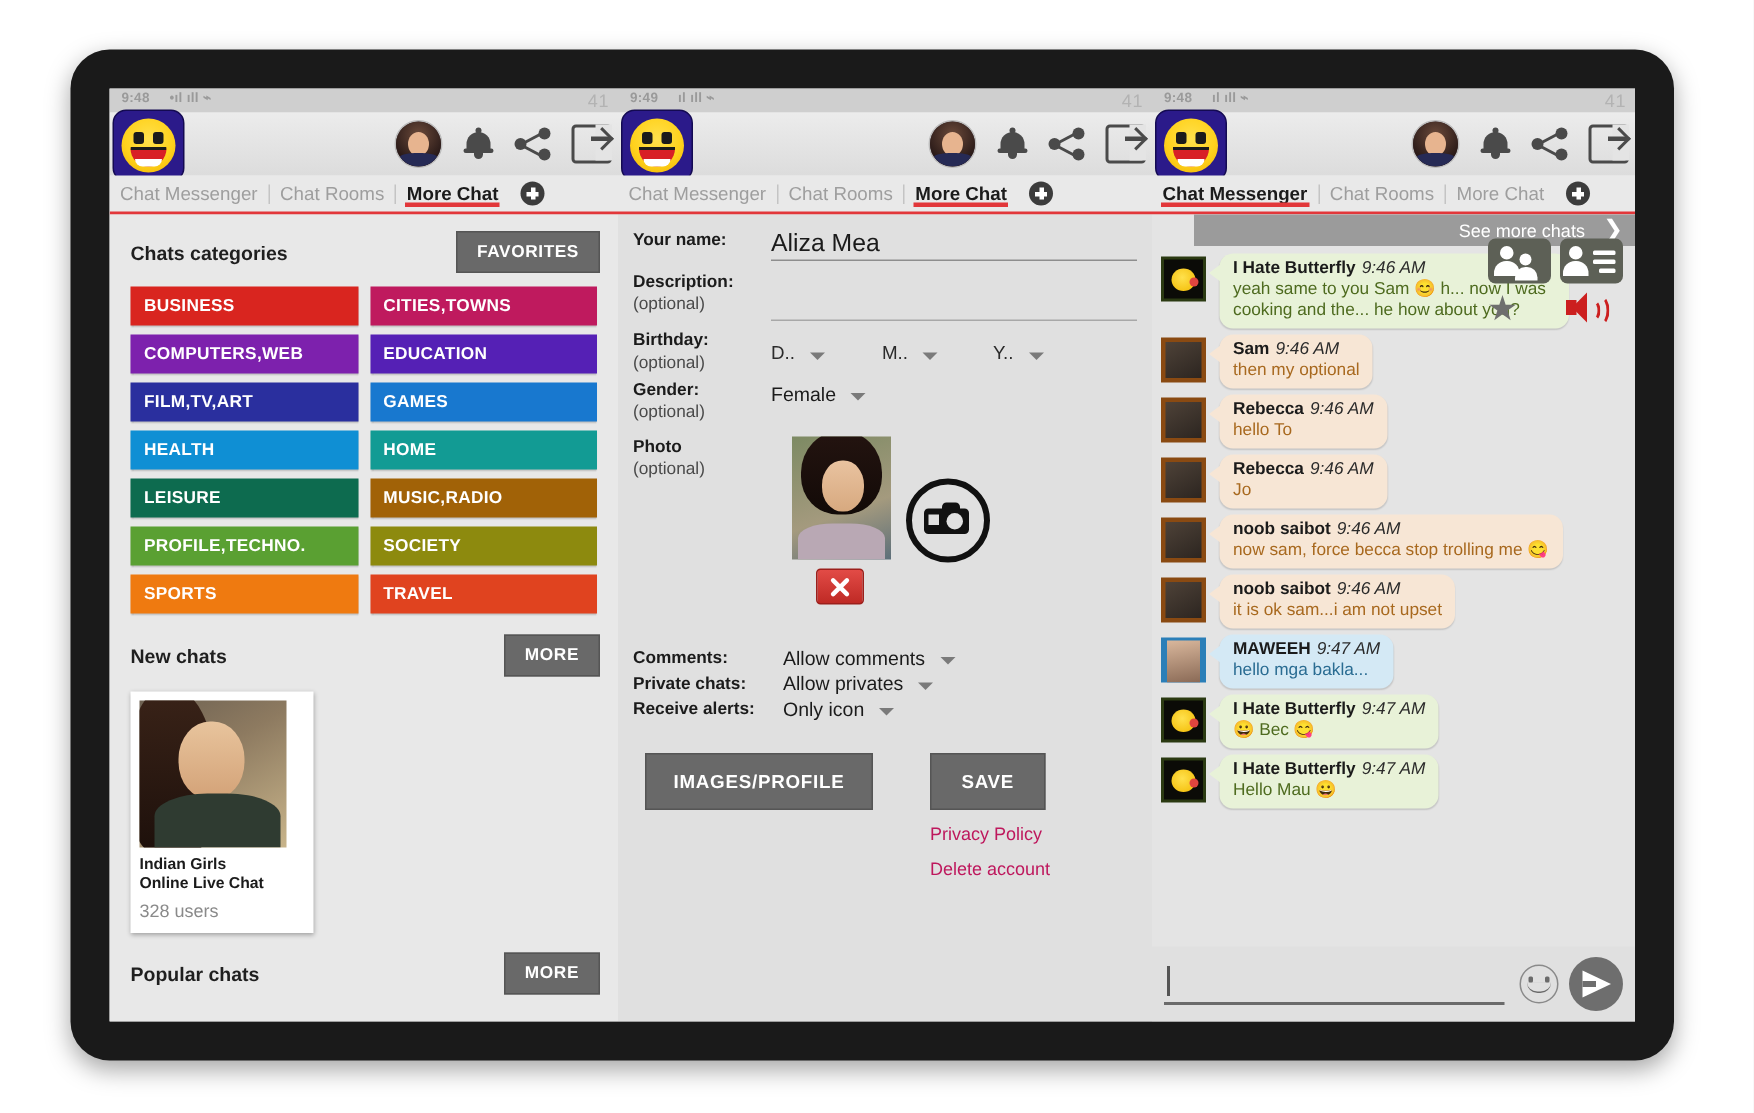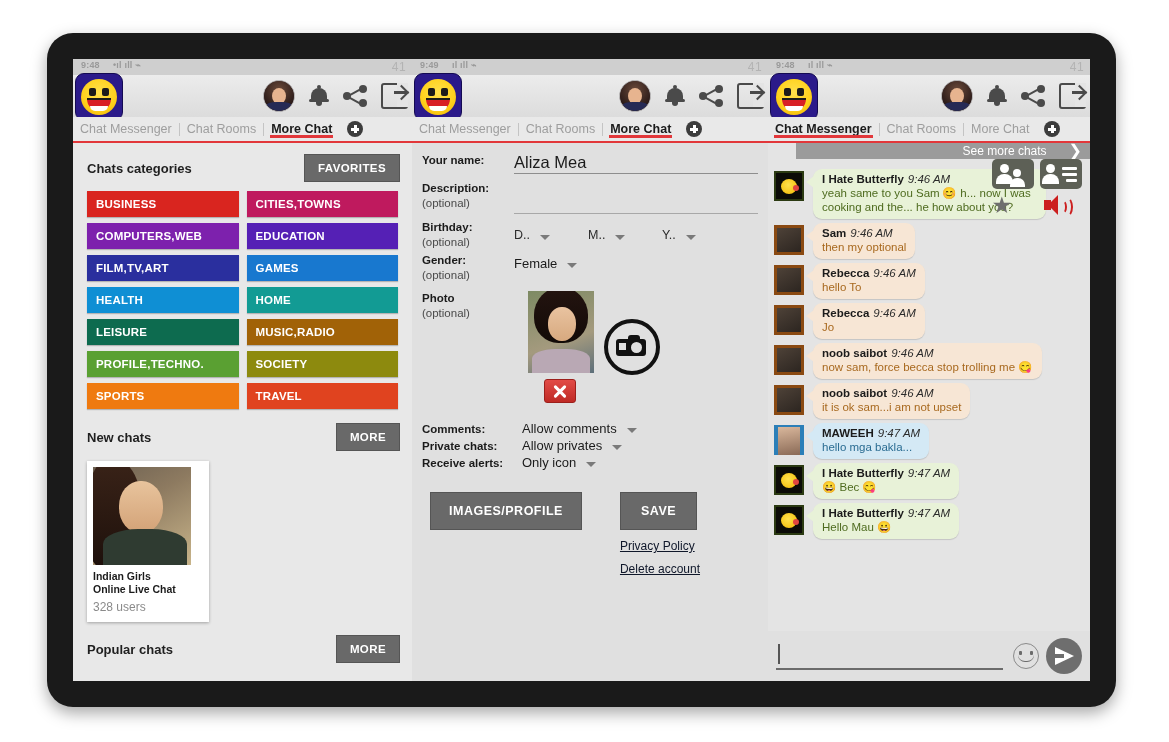--- a/index.html
+++ b/index.html
@@ -136,26 +136,26 @@
   .delbtn{width:30px;height:22px;background:linear-gradient(#e24b46,#bf2a25);border:1px solid #9c1f1b;
     border-radius:3px;margin-left:16px;margin-top:6px;position:relative;}
   .delbtn:before,.delbtn:after{content:"";position:absolute;left:7px;top:10px;width:16px;height:3px;background:#fff;border-radius:2px;}
   .delbtn:before{transform:rotate(45deg);} .delbtn:after{transform:rotate(-45deg);}
   .prow{display:flex;align-items:center;margin-bottom:2px;}
   .prow .pl{font-size:11.5px;font-weight:bold;color:#1b1b1b;width:100px;flex:none;}
   .btnrow{display:flex;align-items:flex-start;margin-top:22px;padding-left:8px;}
   .bigbtn{background:#696969;color:#fff;font-size:12.5px;font-weight:bold;letter-spacing:.5px;
     padding:11px 18px;border:1px solid #555;}
   .rightcol{margin-left:38px;}
-  .link{font-size:12px;color:#0f172a;margin-top:9px;text-decoration:underline;}
+  .link{font-size:12px;color:#be185d;margin-top:9px;}
 
   
   .body3{position:absolute;left:0;right:0;top:84px;bottom:0;background:#e4e4e4;}
-  .seemore{height:16px;background:#9b9b9b;display:flex;align-items:center;justify-content:flex-end;
-    padding-right:8px;gap:22px;margin-left:28px;}
+  .seemore{height:21px;background:#9b9b9b;display:flex;align-items:center;justify-content:flex-end;
+    padding-right:8px;gap:12px;margin-left:28px;}
   .seemore .t{font-size:12px;color:#fff;}
   .chev{color:#fff;font-size:16px;line-height:14px;}
   .msgs{position:absolute;left:0;right:0;top:22px;bottom:50px;overflow:hidden;padding-top:2px;}
   .msg{display:flex;align-items:flex-start;padding:2px 8px 2px 6px;}
   .mav{width:30px;height:30px;flex:none;margin-top:2px;position:relative;overflow:hidden;}
   .mav.brown{background:#8a4a12;}
   .mav.brown .inner{position:absolute;left:3px;top:3px;right:3px;bottom:3px;
     background:linear-gradient(150deg,#4e4238,#2c2520);}
   .mav.dark{background:#2b3a12;}
   .mav.dark .inner{position:absolute;left:2px;top:2px;right:2px;bottom:2px;background:#0b0b07;}
@@ -461,21 +461,21 @@
                   <div class="delbtn"></div>
                 </div>
                 <div class="camicon">
                     <div class="bd"></div>
                     <div class="ln"></div>
                     <div class="fl"></div>
                   </div>
               </div>
             </div>
 
-            <div style="margin-top:18px;">
+            <div style="margin-top:28px;">
               <div class="prow">
                 <div class="pl">Comments:</div>
                 <span class="sel">
                     <span>Allow comments</span>
                     <i class="caret"></i>
                   </span>
               </div>
               <div class="prow">
                 <div class="pl">Private chats:</div>
                 <span class="sel">

